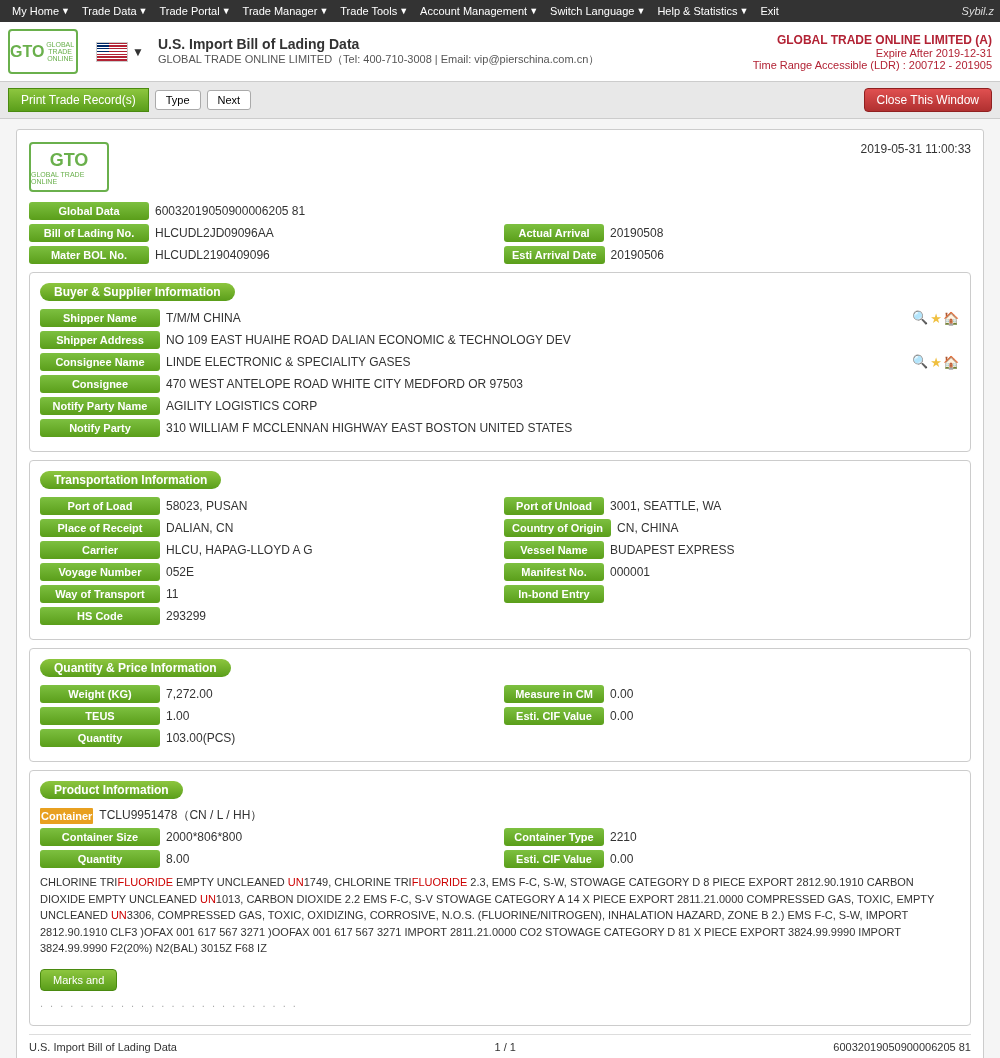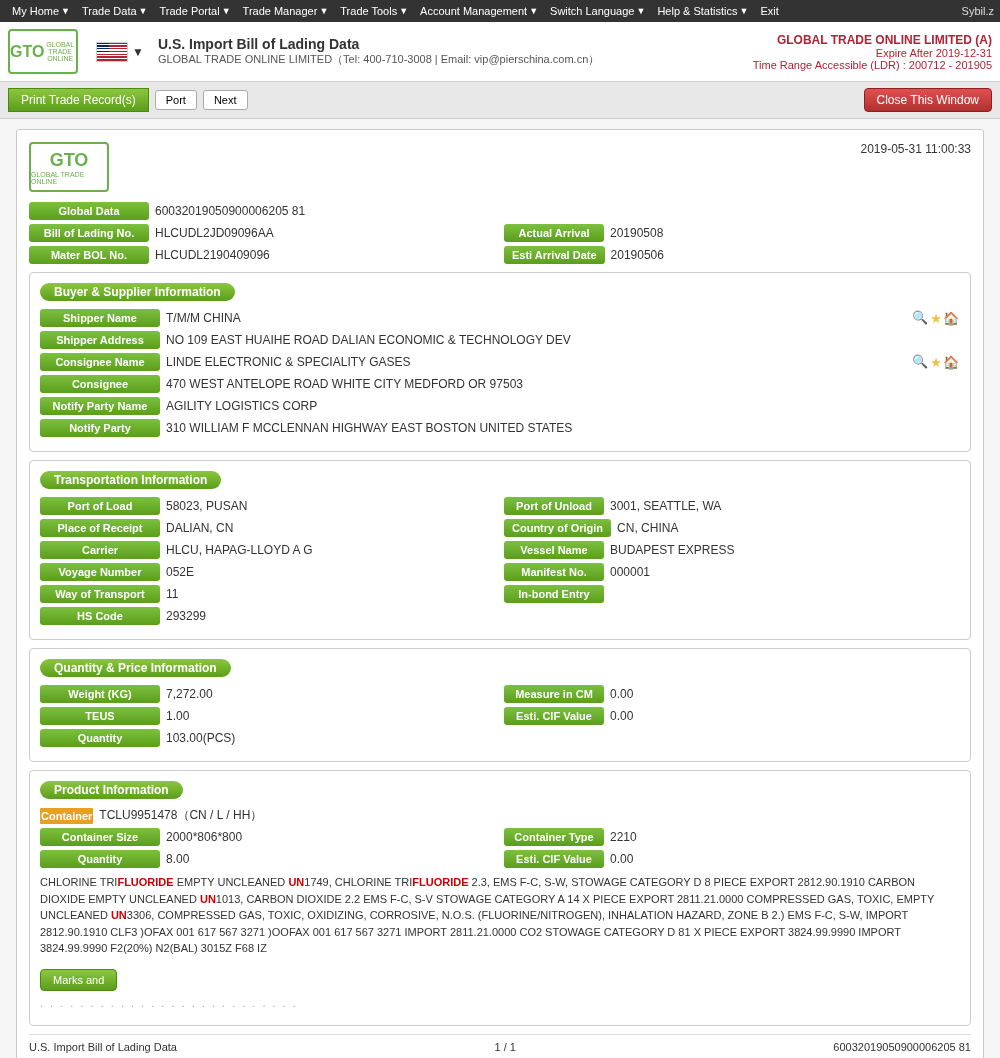--- a/index.html
+++ b/index.html
@@ -58,21 +58,21 @@
     
     .icon-search { display: inline-block; width: 16px; height: 16px; cursor: pointer; color: #666; font-size: 13px; }
     .icon-star { display: inline-block; color: #f0c040; font-size: 13px; margin-left: 2px; cursor: pointer; }
     .icon-home { display: inline-block; color: #e05050; font-size: 13px; margin-left: 2px; cursor: pointer; }
 
     
     .container-badge { background: #e8a020; color: #fff; border-radius: 1px; padding: 2px 1px; font-size: 11px; font-weight: bold; margin-right: 6px; display: inline-block; }
 
     
     .product-desc { font-size: 11px; color: #333; line-height: 1.5; }
-    .highlight-red { color: #cc0000; font-weight: bold; }
+    .highlight-red { color: #cc0000; font-weight: normal; }
 
     
     .btn-marks { background: linear-gradient(180deg, #8dc63f, #5a9e1a); color: #fff; border: 1px solid #4a8a10; border-radius: 4px; padding: 4px 12px; font-size: 11px; cursor: pointer; margin-top: 6px; }
 
     
     .dots-line { color: #aaa; font-size: 11px; letter-spacing: 2px; margin: 6px 0; }
 
     
     .card-footer { display: flex; justify-content: space-between; align-items: center; font-size: 11px; color: #333; border-top: 1px solid #ddd; padding-top: 6px; margin-top: 6px; }
 
@@ -85,21 +85,21 @@
   <span class="nav-item">My Home <span class="drop-arrow">▼</span></span>
   <span class="nav-item">Trade Data <span class="drop-arrow">▼</span></span>
   <span class="nav-item">Trade Portal <span class="drop-arrow">▼</span></span>
   <span class="nav-item">Trade Manager <span class="drop-arrow">▼</span></span>
   <span class="nav-item">Trade Tools <span class="drop-arrow">▼</span></span>
   <span class="nav-item">Account Management <span class="drop-arrow">▼</span></span>
   <span class="nav-item">Switch Language <span class="drop-arrow">▼</span></span>
   <span class="nav-item">Help &amp; Statistics <span class="drop-arrow">▼</span></span>
   <span class="nav-item">Exit</span>
   <span class="spacer"></span>
-  <span style="color:#ddd;">Sybil.z</span>
+  <span style="color:#ddd;font-style:italic;">Sybil.z</span>
 </div>
 
 <div class="header-bar">
   <div class="logo-area">
     <div class="logo-box">
       <span style="font-size:16px;font-weight:bold;color:#6ab04c;">GTO</span>
       <span class="logo-sub" style="font-size:7px;color:#6ab04c;">GLOBAL TRADE ONLINE</span>
     </div>
   </div>
   <div class="flag-box">
@@ -120,21 +120,21 @@
   </div>
   <div class="header-right">
     <div class="company">GLOBAL TRADE ONLINE LIMITED (A)</div>
     <div>Expire After 2019-12-31</div>
     <div>Time Range Accessible (LDR) : 200712 - 201905</div>
   </div>
 </div>
 
 <div class="toolbar">
   <button class="btn-green">Print Trade Record(s)</button>
-  <button class="btn-nav">Port</button>
+  <button class="btn-nav">Type</button>
   <button class="btn-nav">Next</button>
   <button class="btn-close">Close This Window</button>
 </div>
 
 <div class="main-content">
 
   <div class="record-card">
 
     <div class="record-header">
       <div class="record-logo">

